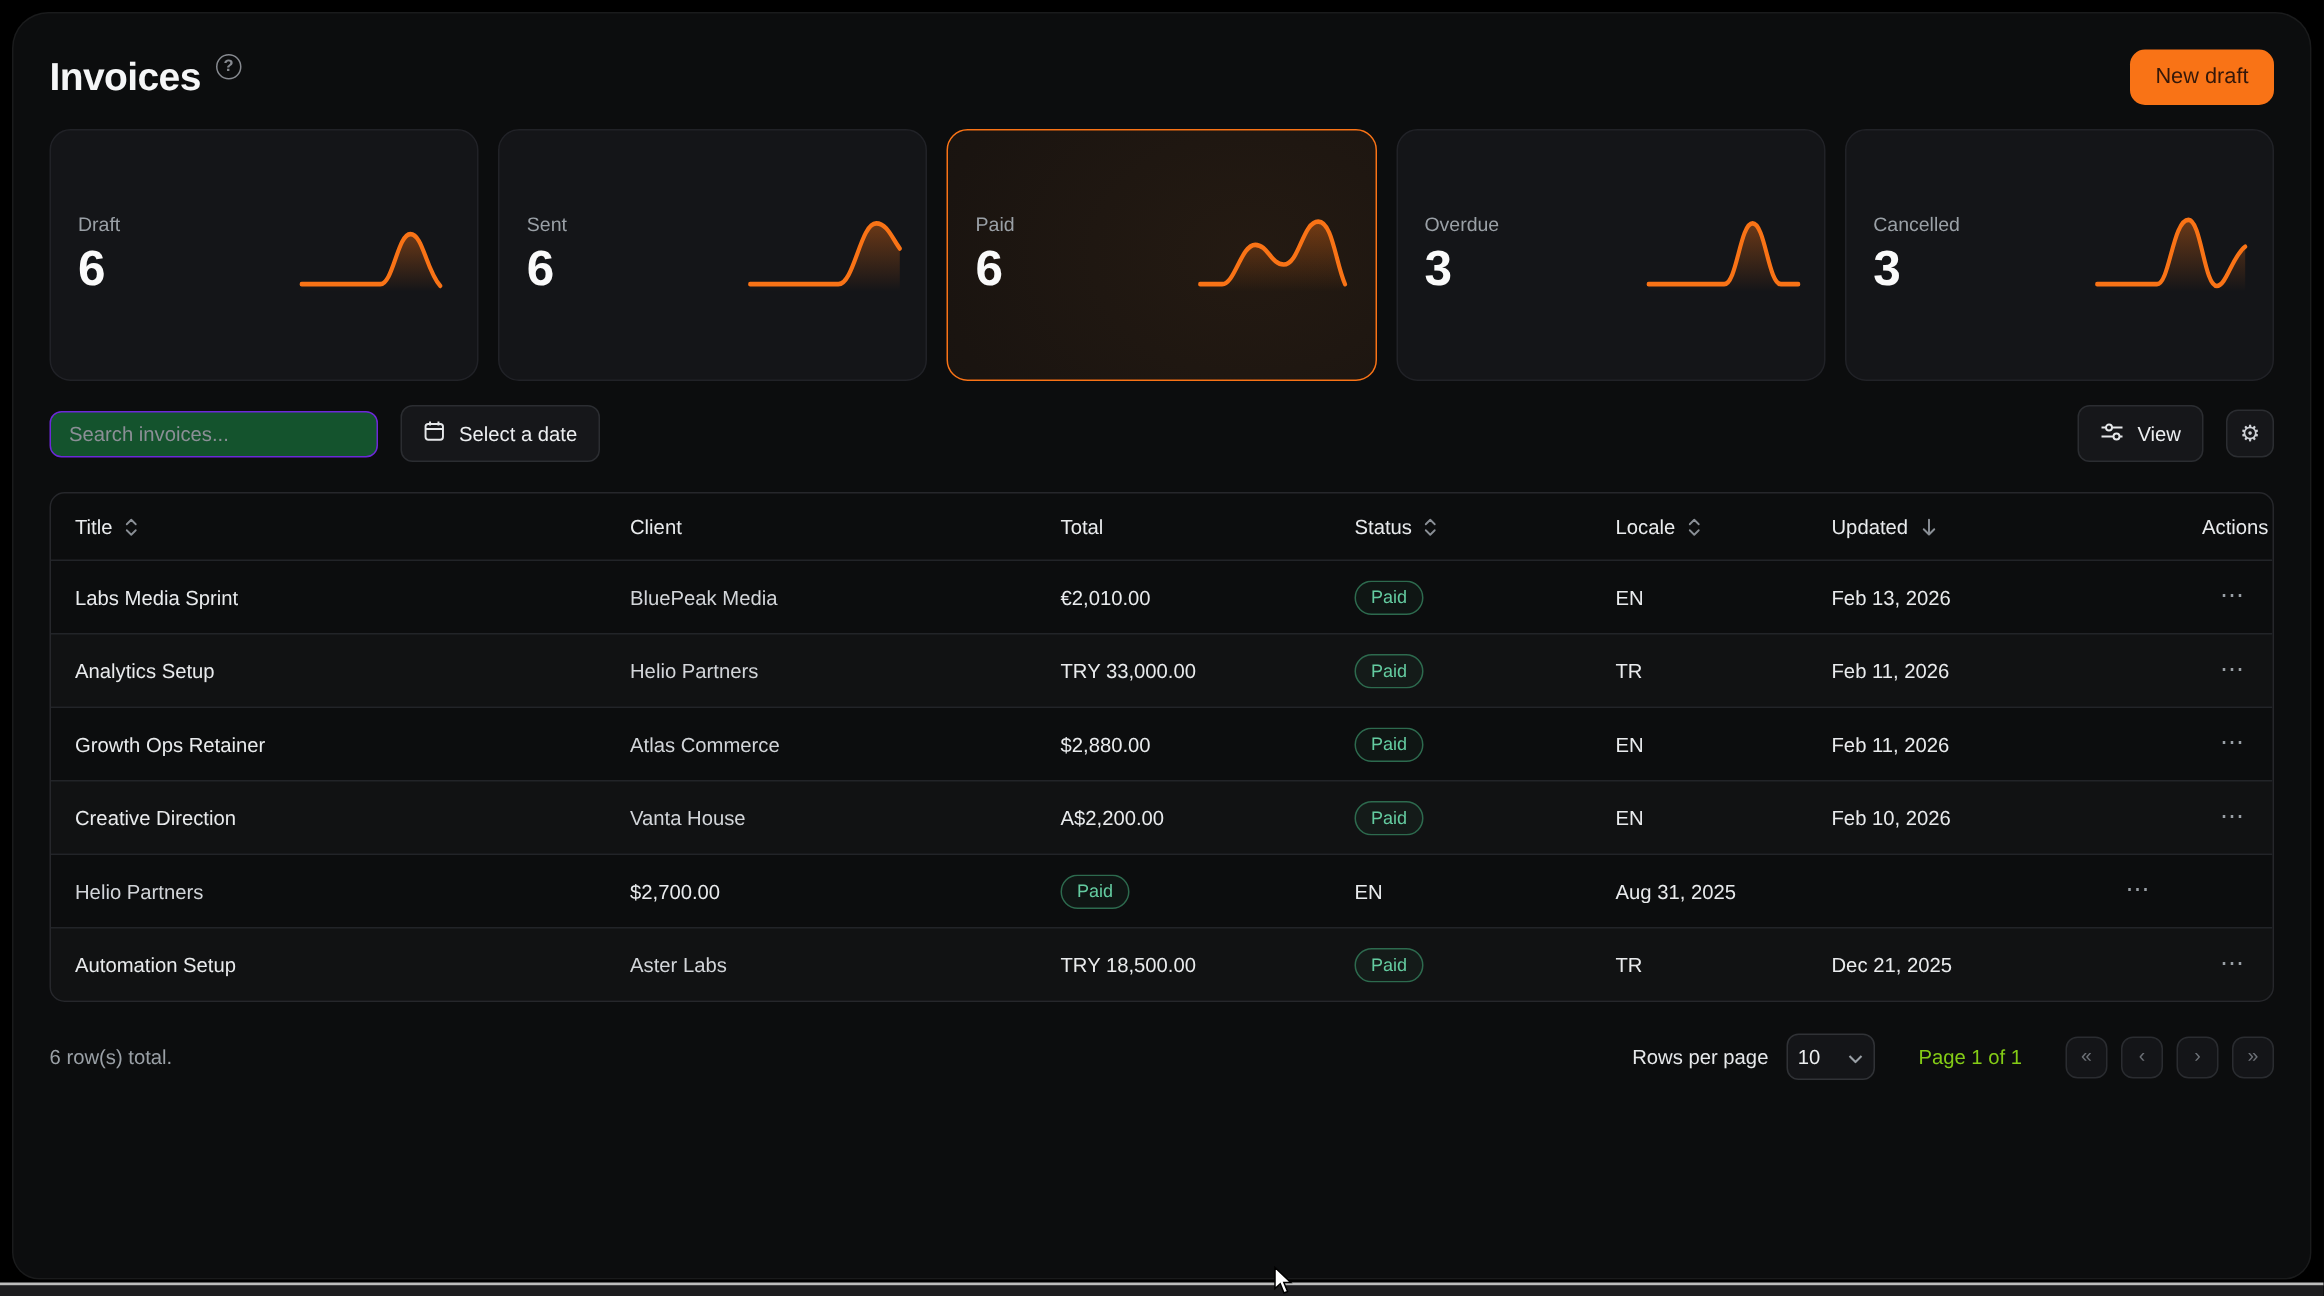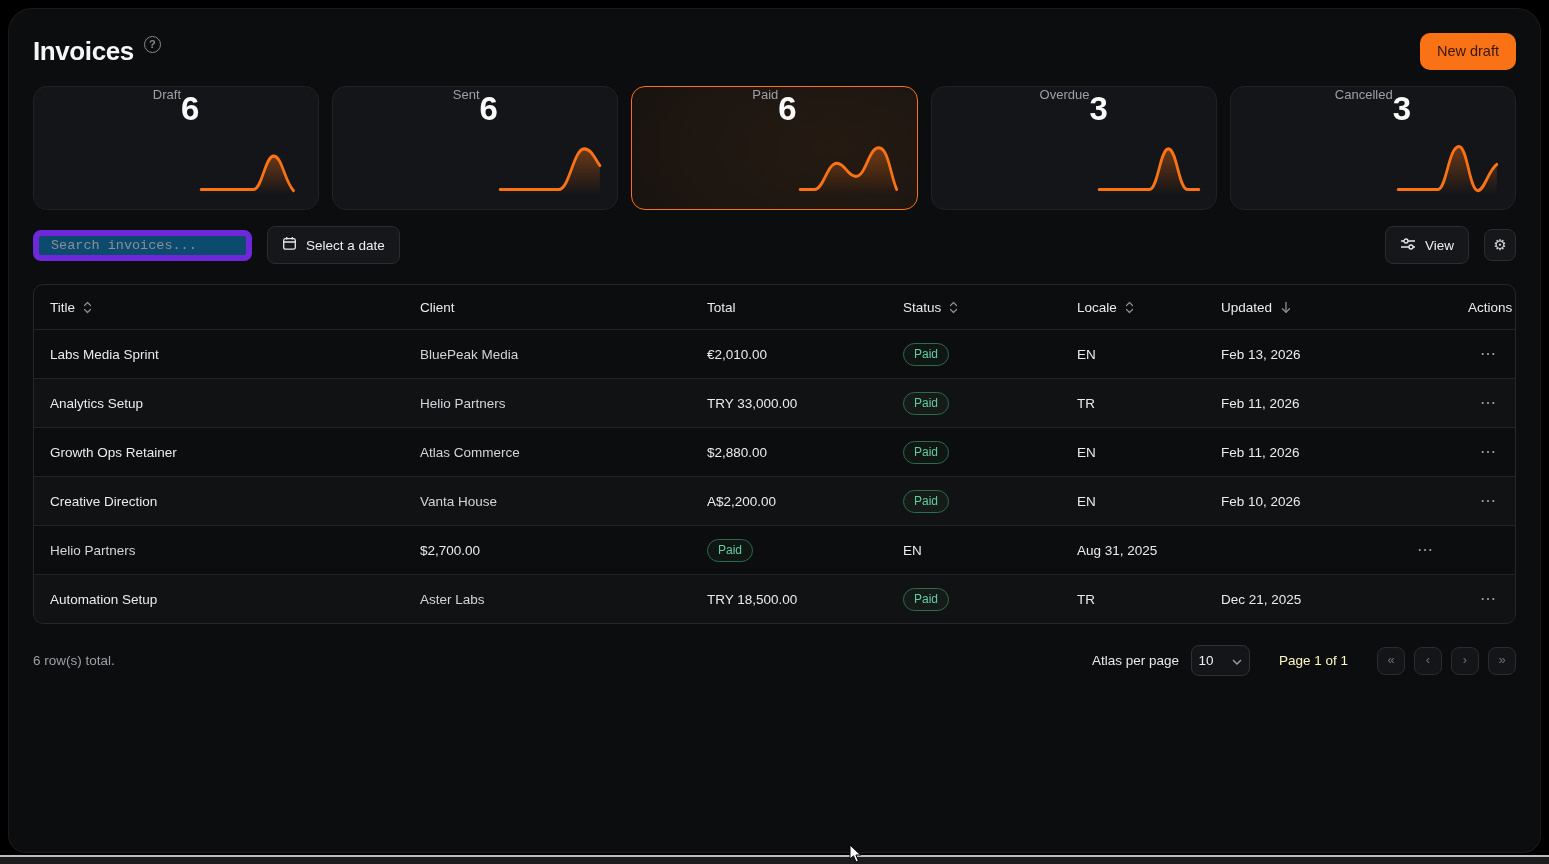--- a/index.html
+++ b/index.html
@@ -18,35 +18,35 @@
   .page-header { display:flex; align-items:center; justify-content:space-between; height:40px; }
   .title-wrap { display:flex; gap:10px; }
   .page-title { color:#f5f6f7; font-size:26px; font-weight:700; letter-spacing:-0.4px; }
   .help-icon { width:17px; height:17px; border:1.4px solid #86898f; border-radius:50%;
     color:#86898f; font-size:11px; font-weight:700; display:flex; align-items:center; justify-content:center; }
   .btn-primary { background:#f97316; color:#35180a; border:none; border-radius:10px;
     height:37px; padding:0 17px; font-size:14.5px; font-weight:500; cursor:pointer; }
 
   
   .stats { display:flex; gap:13px; margin-top:15px; }
-  .stat-card { position:relative; flex:1; height:124px; background:#141518;
-    border:1px solid #212227; border-radius:14px; padding:0 18px;
-    display:flex; justify-content:center; cursor:pointer; }
+  .stat-card { position:relative; flex:1; height:168px; background:#141518;
+    border:1px solid #212227; border-radius:14px; padding:12px 18px;
+    display:flex; flex-direction:column; justify-content:center; cursor:pointer; }
   .stat-card.selected { border-color:#f97316;
     background:radial-gradient(120% 160% at 70% 50%, #241a12 0%, #1a1410 60%, #161210 100%); }
   .stat-label { color:#9aa0a6; font-size:13px; }
   .stat-value { color:#fafafa; font-size:33px; font-weight:700; margin-top:4px; line-height:1.1; }
   .sparkline { position:absolute; right:14px; top:50px; width:105px; height:62px; }
   .sparkline svg { width:100%; height:100%; }
 
   
   .toolbar { display:flex; align-items:center; margin-top:16px; gap:15px; }
-  .search-input { width:219px; height:31px; background:#0c4a6e; border:6px solid #6d28d9;
+  .search-input { width:219px; height:31px; background:#14532d; border:1px solid #6d28d9;
     border-radius:8px; color:#e6e8ea; font-size:13.5px; padding:0 12px; outline:none;
-    font-family:Liberation Mono, monospace; }
+    font-family:Liberation Sans, sans-serif; }
   .search-input::placeholder { color:#8b8f96; }
   .btn-ghost { display:flex; align-items:center; gap:9px; height:38px; padding:0 14px;
     background:#16171a; border:1px solid #2b2d31; border-radius:8px; color:#eceef0;
     font-size:13.5px; font-weight:500; cursor:pointer; font-family:"Liberation Sans", sans-serif; }
   .toolbar-spacer { flex:1; }
   .icon-btn { width:32px; height:32px; display:flex; align-items:center; justify-content:center;
     background:#16171a; border:1px solid #2b2d31; border-radius:8px; color:#ced1d6;
     font-size:15px; cursor:pointer; }
 
   
@@ -68,21 +68,21 @@
     border:none; cursor:pointer; line-height:1; }
 
   
   .table-footer { display:flex; align-items:center; margin-top:21px; }
   .rows-total { color:#9aa0a6; font-size:13.5px; }
   .footer-right { margin-left:auto; display:flex; align-items:center; }
   .rpp-label { color:#e6e8ea; font-size:13.5px; font-weight:500; }
   .rpp-select { margin-left:12px; width:59px; height:31px; background:#141518;
     border:1px solid #303236; border-radius:8px; display:flex; align-items:center;
     justify-content:center; gap:19px; color:#eceef0; font-size:13.5px; cursor:pointer; }
-  .page-info { margin-left:29px; color:#fef9c3; font-size:13.5px; font-weight:500; }
+  .page-info { margin-left:29px; color:#84cc16; font-size:13.5px; font-weight:500; }
   .pager { display:flex; gap:9px; margin-left:29px; }
   .pager-btn { width:28px; height:28px; background:#141518; border:1px solid #2a2c30;
     border-radius:8px; color:#6d7177; font-size:13px; display:flex; align-items:center;
     justify-content:center; cursor:pointer; padding-bottom:2px; }
 
   .cursor { position:absolute; left:849px; top:844px; z-index:5; }
   .defs-svg { position:absolute; width:0; height:0; }
 </style>
 </head>
 <body>
@@ -299,21 +299,21 @@
     <div class="cell locale">TR</div>
     <div class="cell updated">Dec 21, 2025</div>
     <div class="cell actions"><button class="ellipsis-btn"><span>⋯</span></button></div>
   </div>
 </div>
   </div>
 
   <div class="table-footer">
     <div class="rows-total">6 row(s) total.</div>
     <div class="footer-right">
-      <span class="rpp-label">Atlas per page</span>
+      <span class="rpp-label">Rows per page</span>
       <div class="rpp-select">
         <span>10</span>
         <span>
           <svg width="10" height="6" viewBox="0 0 10 6" fill="none" stroke="#9aa0a6" stroke-width="1.4">
             <path d="M1 1 L5 5 L9 1"></path>
           </svg>
         </span>
       </div>
       <span class="page-info">Page 1 of 1</span>
       <div class="pager">

